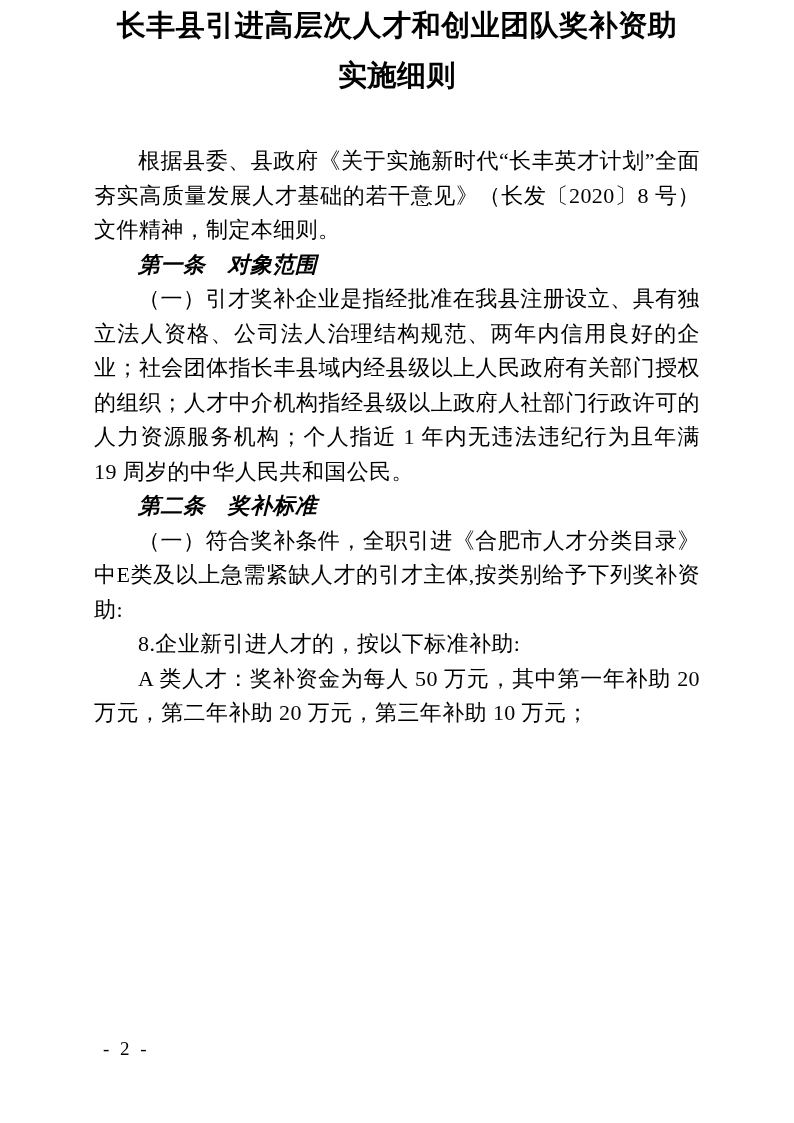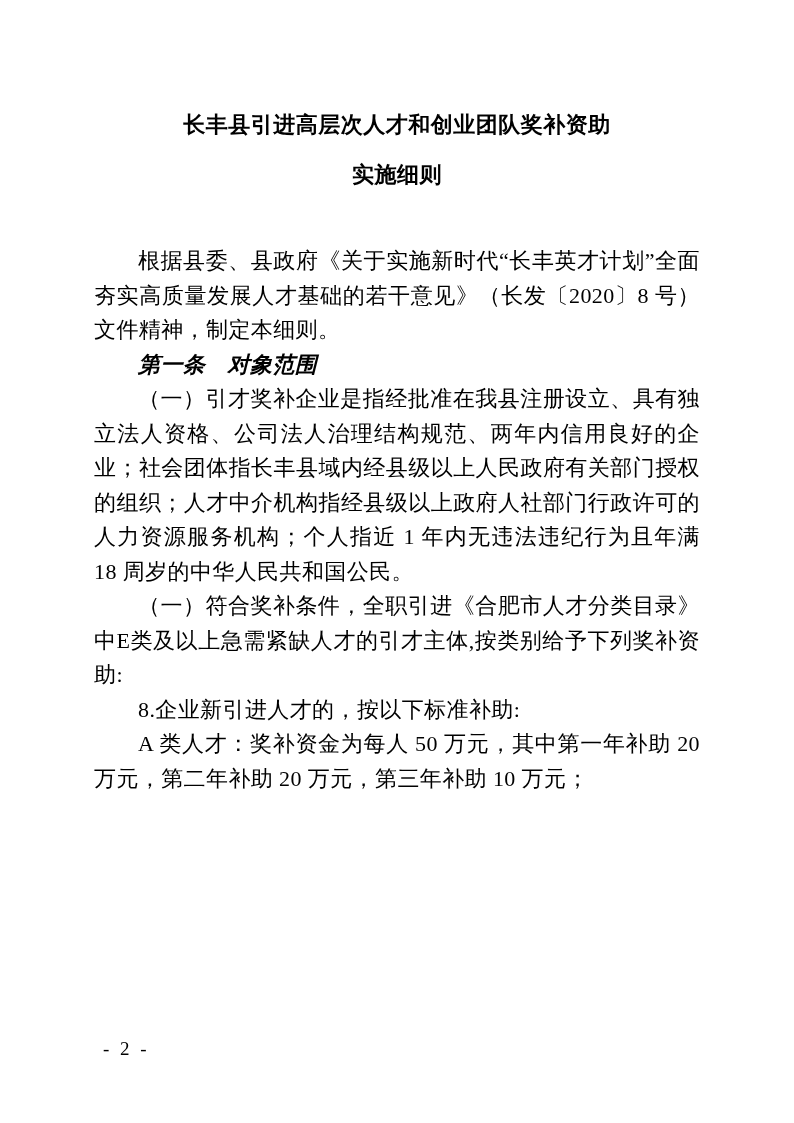--- a/index.html
+++ b/index.html
@@ -12,25 +12,24 @@
     position: relative;
     width: 794px;
     height: 1123px;
     margin: 0 auto;
     background: #ffffff;
     color: #000000;
     font-family: "Liberation Serif", "DejaVu Serif", serif;
     overflow: hidden;
   }
   .doc-title {
-    padding-top: 100px;
     text-align: center;
     font-family: "Liberation Sans", "DejaVu Sans", sans-serif;
     font-weight: bold;
-    font-size: 22px;
+    font-size: 29px;
     line-height: 50px;
     letter-spacing: 0.5px;
   }
   .doc-body {
     width: 606px;
     margin: 44px auto 6px auto;
     font-size: 22px;
     line-height: 34.5px;
     letter-spacing: 0.4px;
     text-align: justify;
@@ -59,21 +58,22 @@
 <div class="page">
 
   <div class="doc-title">
     <div class="title-line">长丰县引进高层次人才和创业团队奖补资助</div>
     <div class="title-line">实施细则</div>
   </div>
 
   <div class="doc-body">
     <p class="para">根据县委、县政府《关于实施新时代“长丰英才计划”全面夯实高质量发展人才基础的若干意见》（长发〔2020〕8 号）文件精神，制定本细则。</p>
     <p class="para heading">第一条　对象范围</p>
-    <p class="para">（一）引才奖补企业是指经批准在我县注册设立、具有独立法人资格、公司法人治理结构规范、两年内信用良好的企业；社会团体指长丰县域内经县级以上人民政府有关部门授权的组织；人才中介机构指经县级以上政府人社部门行政许可的人力资源服务机构；个人指近 1 年内无违法违纪行为且年满 18 周岁的中华人民共和国公民。</p>
+    <p class="para">（一）引才奖补企业是指经批准在我县注册设立、具有独立法人资格、公司法人治理结构规范、两年内信用良好的企业；社会团体指长丰县域内经县级以上人民政府有关部门授权的组织；人才中介机构指经县级以上政府人社部门行政许可的人力资源服务机构；个人指近 1 年内无违法违纪行为且年满 19 周岁的中华人民共和国公民。</p>
+    <p class="para heading">第二条　奖补标准</p>
     <p class="para">（一）符合奖补条件，全职引进《合肥市人才分类目录》中E类及以上急需紧缺人才的引才主体,按类别给予下列奖补资助:</p>
     <p class="para">8.企业新引进人才的，按以下标准补助:</p>
     <p class="para">A 类人才：奖补资金为每人 50 万元，其中第一年补助 20 万元，第二年补助 20 万元，第三年补助 10 万元；</p>
   </div>
 
   <div class="page-number">- 2 -</div>
 
 </div>
 
 </body></html>

